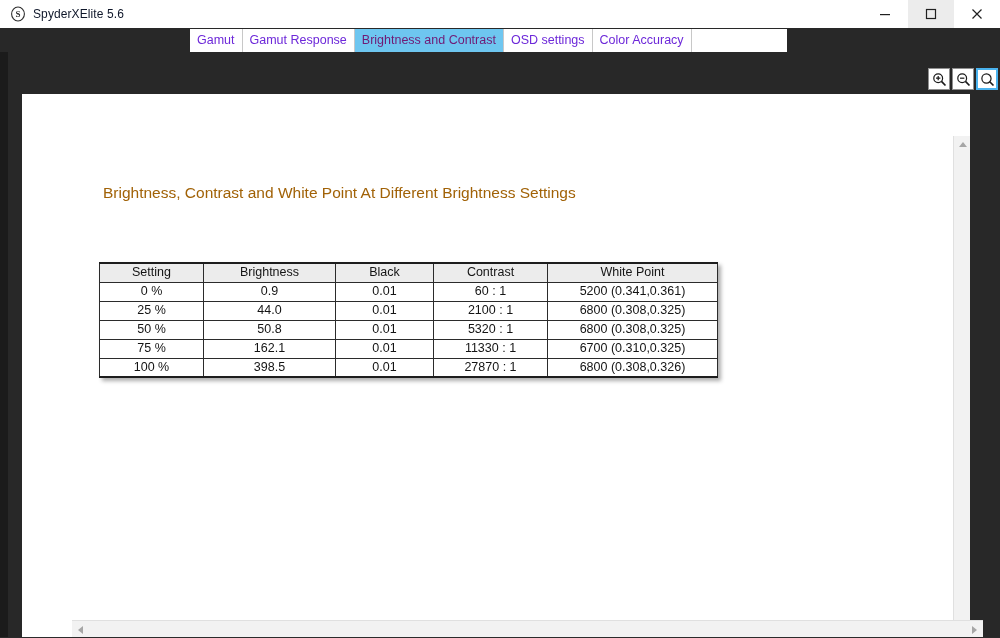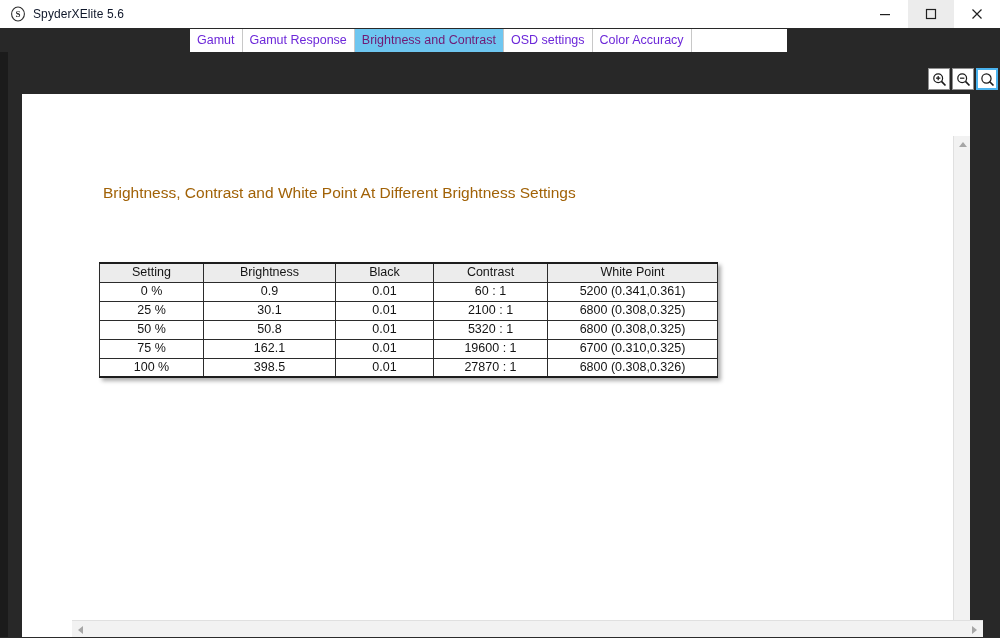--- a/index.html
+++ b/index.html
@@ -268,37 +268,37 @@
           <tbody>
             <tr>
               <td>0 %</td>
               <td>0.9</td>
               <td>0.01</td>
               <td>60 : 1</td>
               <td>5200 (0.341,0.361)</td>
             </tr>
             <tr>
               <td>25 %</td>
-              <td>30.1</td>
+              <td>44.0</td>
               <td>0.01</td>
               <td>2100 : 1</td>
               <td>6800 (0.308,0.325)</td>
             </tr>
             <tr>
               <td>50 %</td>
               <td>50.8</td>
               <td>0.01</td>
               <td>5320 : 1</td>
               <td>6800 (0.308,0.325)</td>
             </tr>
             <tr>
               <td>75 %</td>
               <td>162.1</td>
               <td>0.01</td>
-              <td>19600 : 1</td>
+              <td>11330 : 1</td>
               <td>6700 (0.310,0.325)</td>
             </tr>
             <tr>
               <td>100 %</td>
               <td>398.5</td>
               <td>0.01</td>
               <td>27870 : 1</td>
               <td>6800 (0.308,0.326)</td>
             </tr>
           </tbody>

